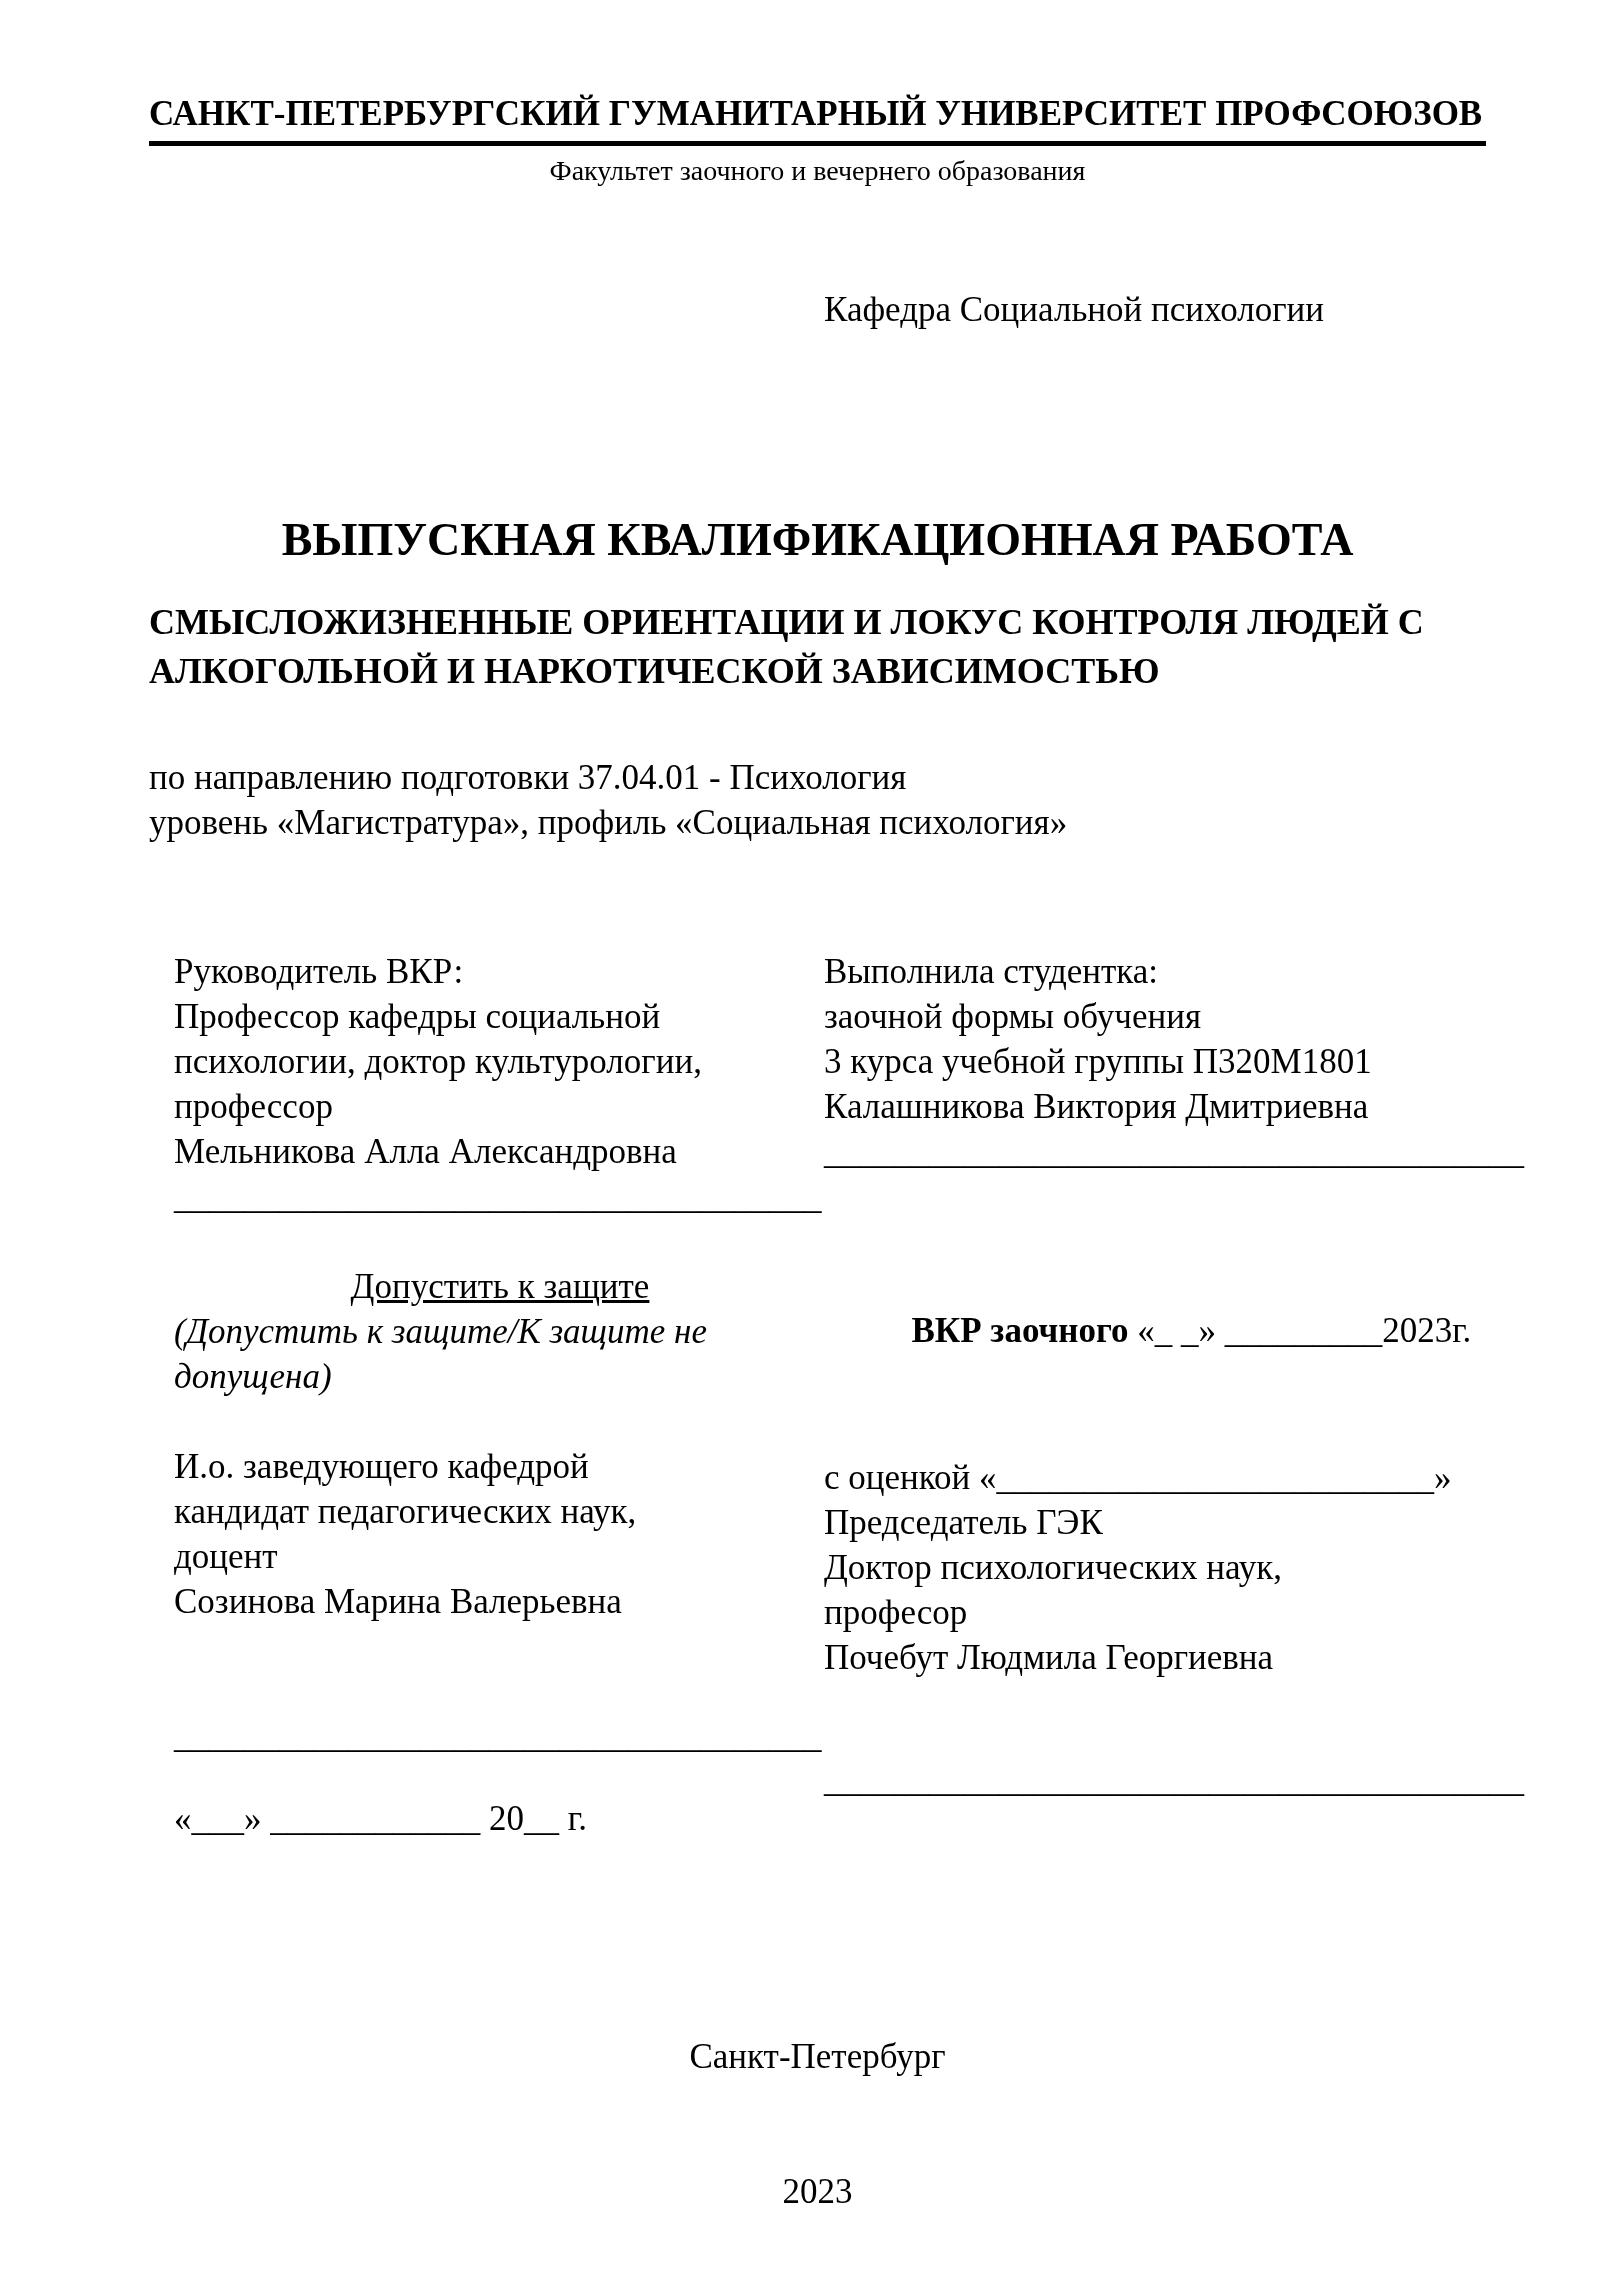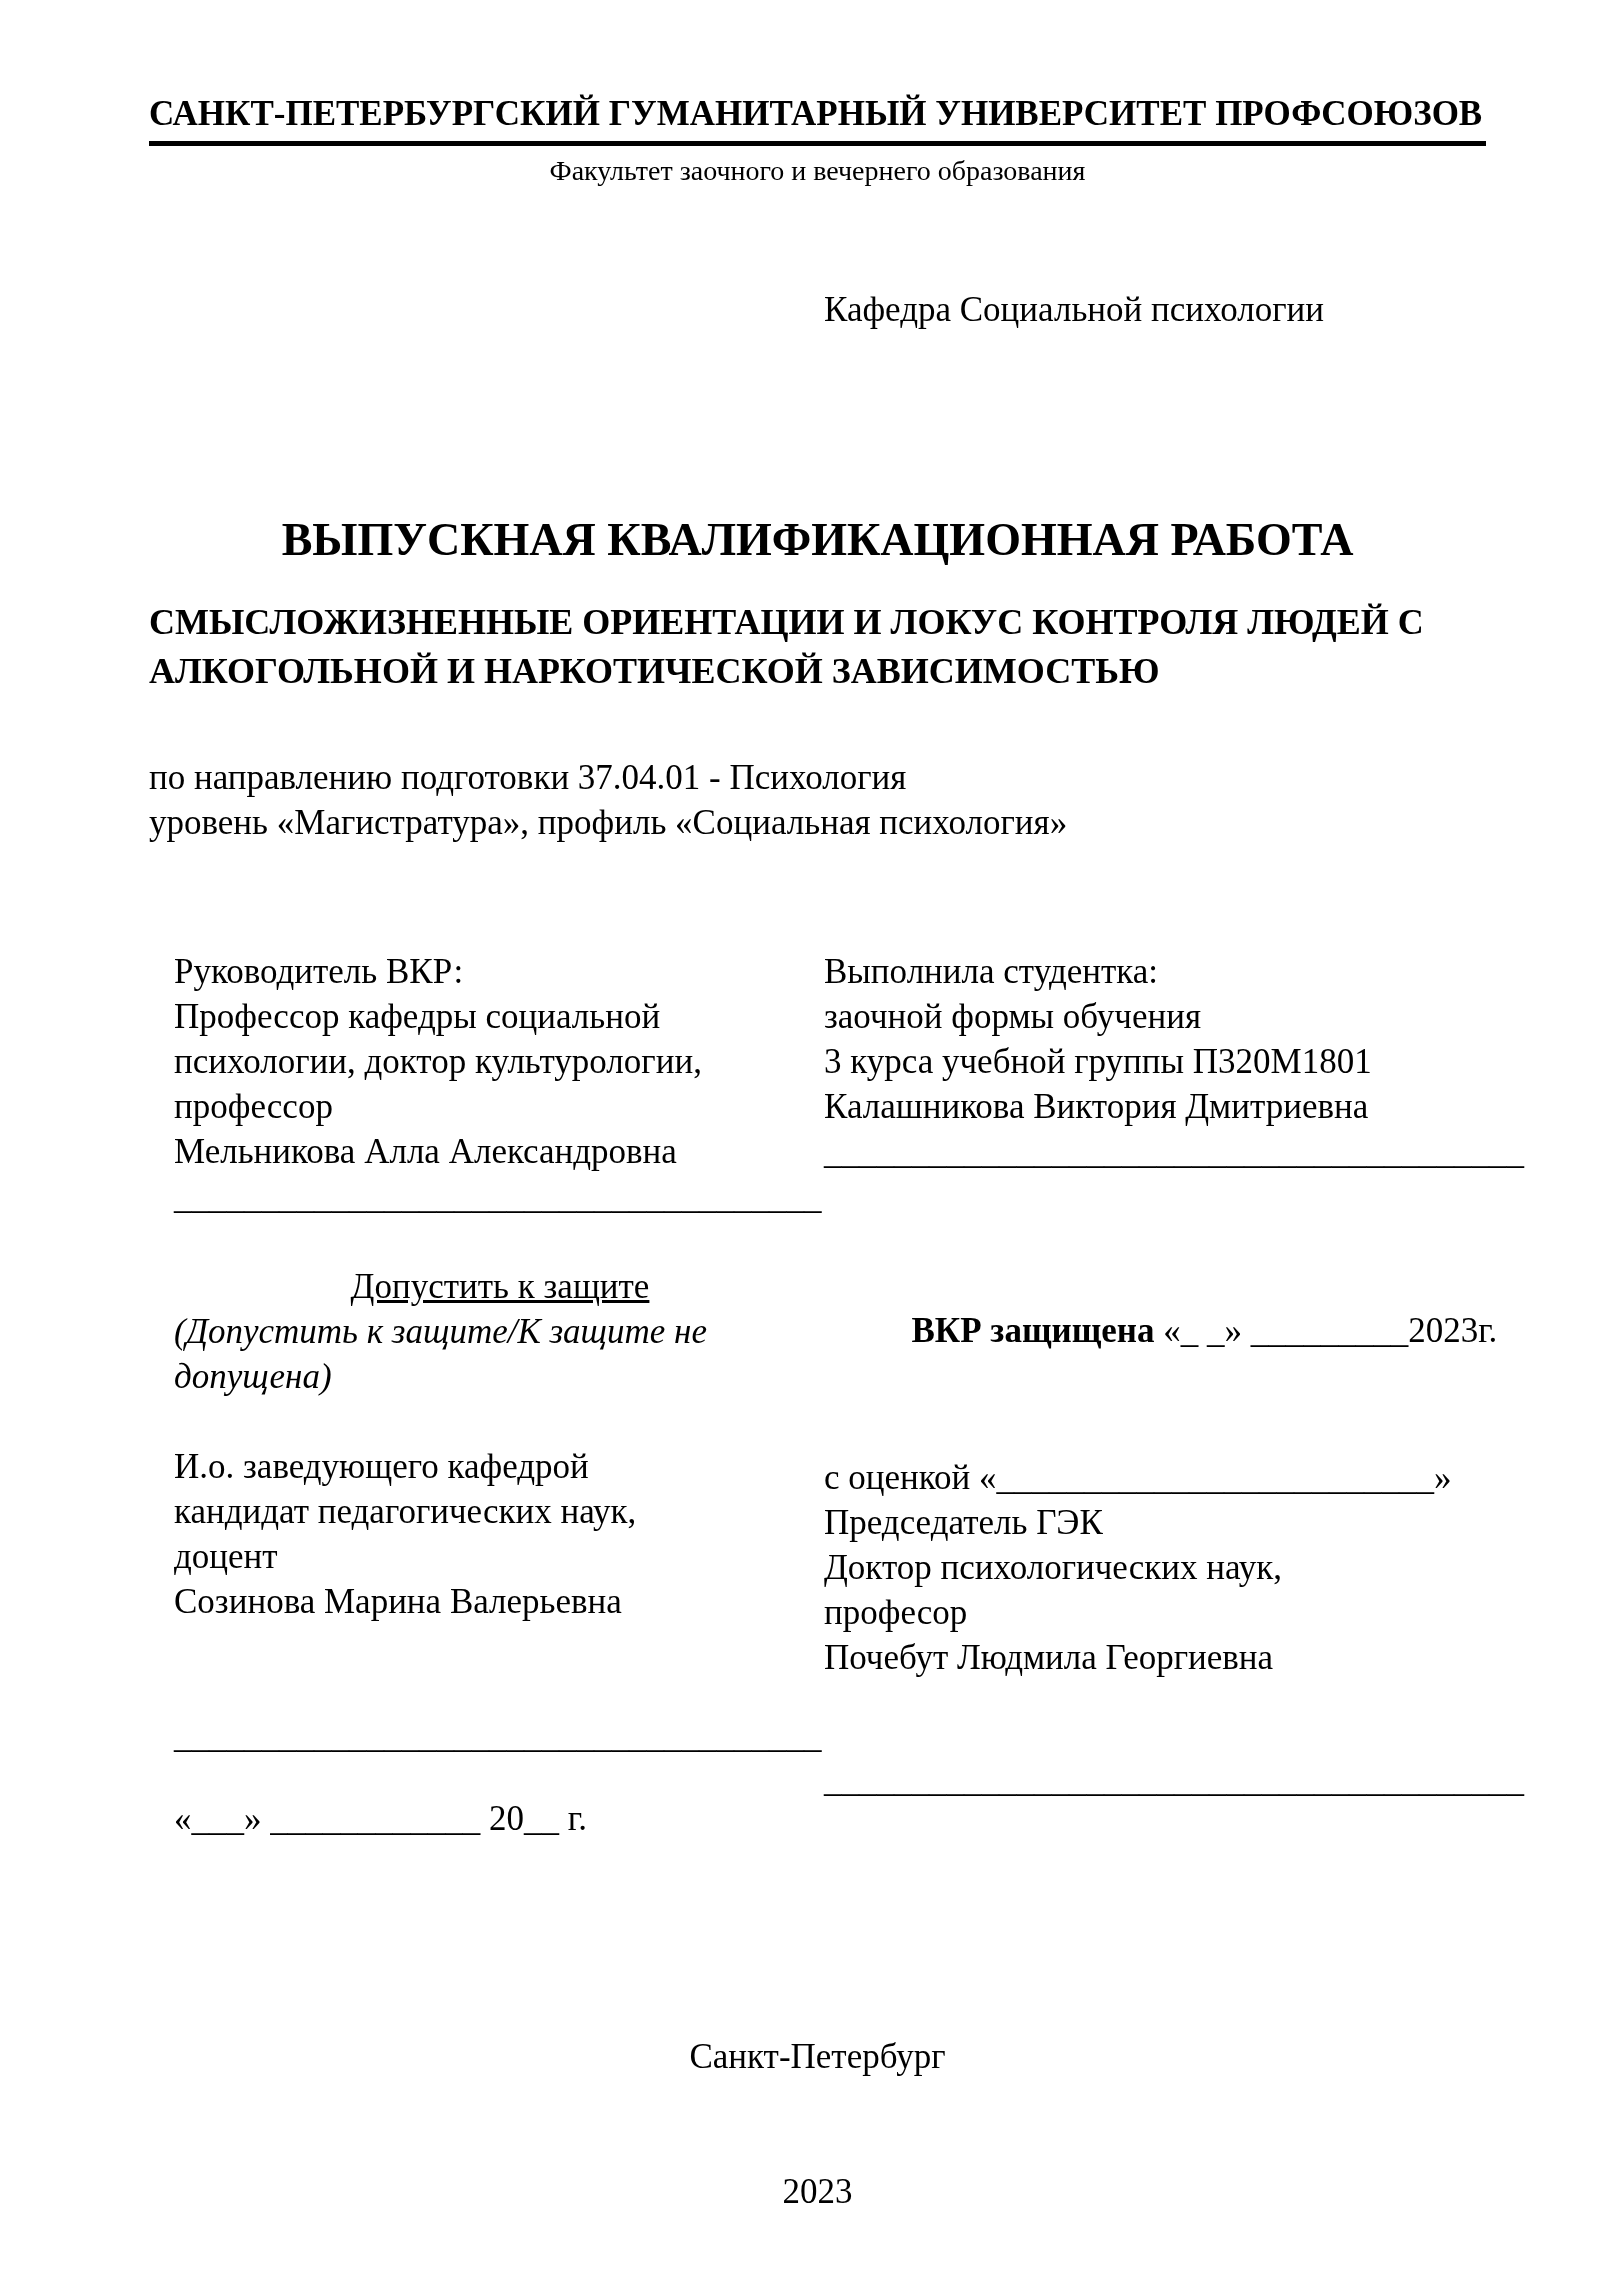--- a/index.html
+++ b/index.html
@@ -166,21 +166,21 @@
         <div class="date-line">«___» ____________ 20__ г.</div>
       </div>
 
       <div class="col-right">
         <div class="block">Выполнила студентка:
 заочной формы обучения
 3 курса учебной группы П320М1801
 Калашникова Виктория Дмитриевна</div>
         <div class="sig-line">________________________________________</div>
         <div class="defense-line">
-          <span class="bold">ВКР защищена</span><span> «_ _» _________2023г.</span>
+          <span class="bold">ВКР заочного</span><span> «_ _» _________2023г.</span>
         </div>
         <div class="grade-line">с оценкой «_________________________»</div>
         <div class="block">Председатель ГЭК
 Доктор психологических наук,
 професор
 Почебут Людмила Георгиевна</div>
         <div class="sig-line sig-right-2">________________________________________</div>
       </div>
 
     </div>

